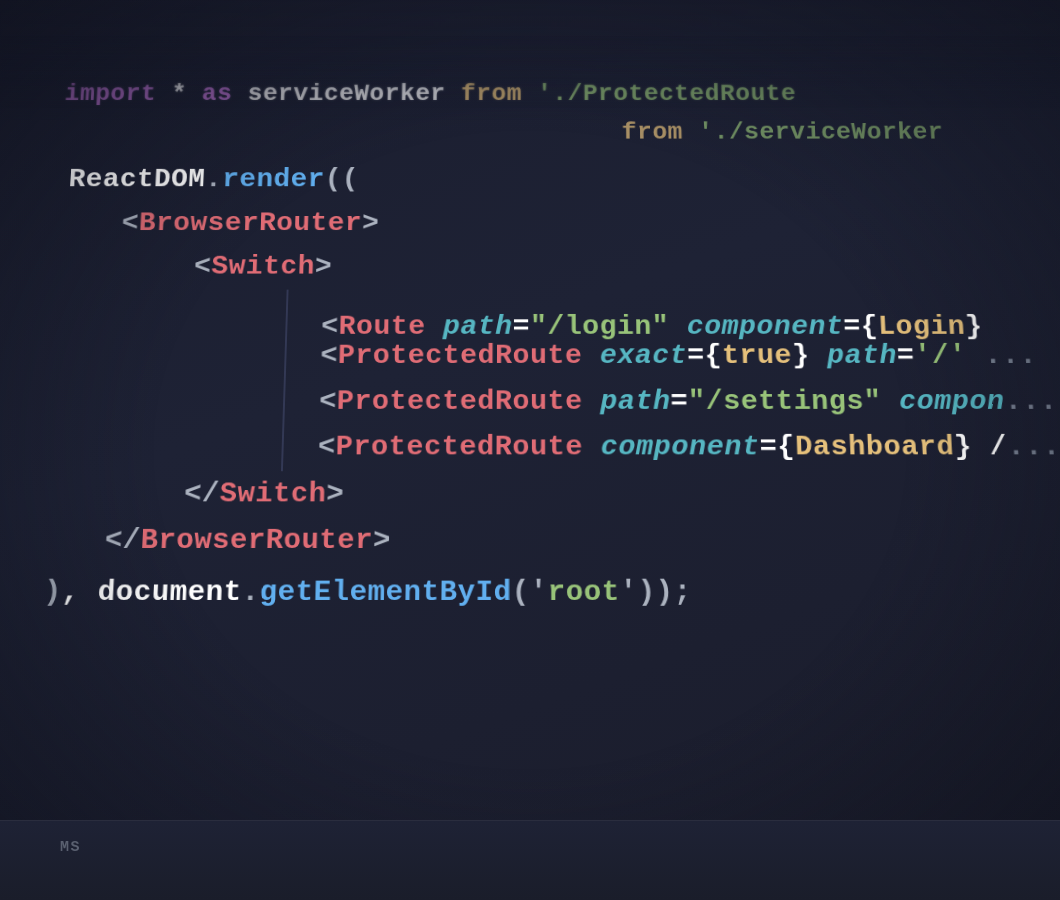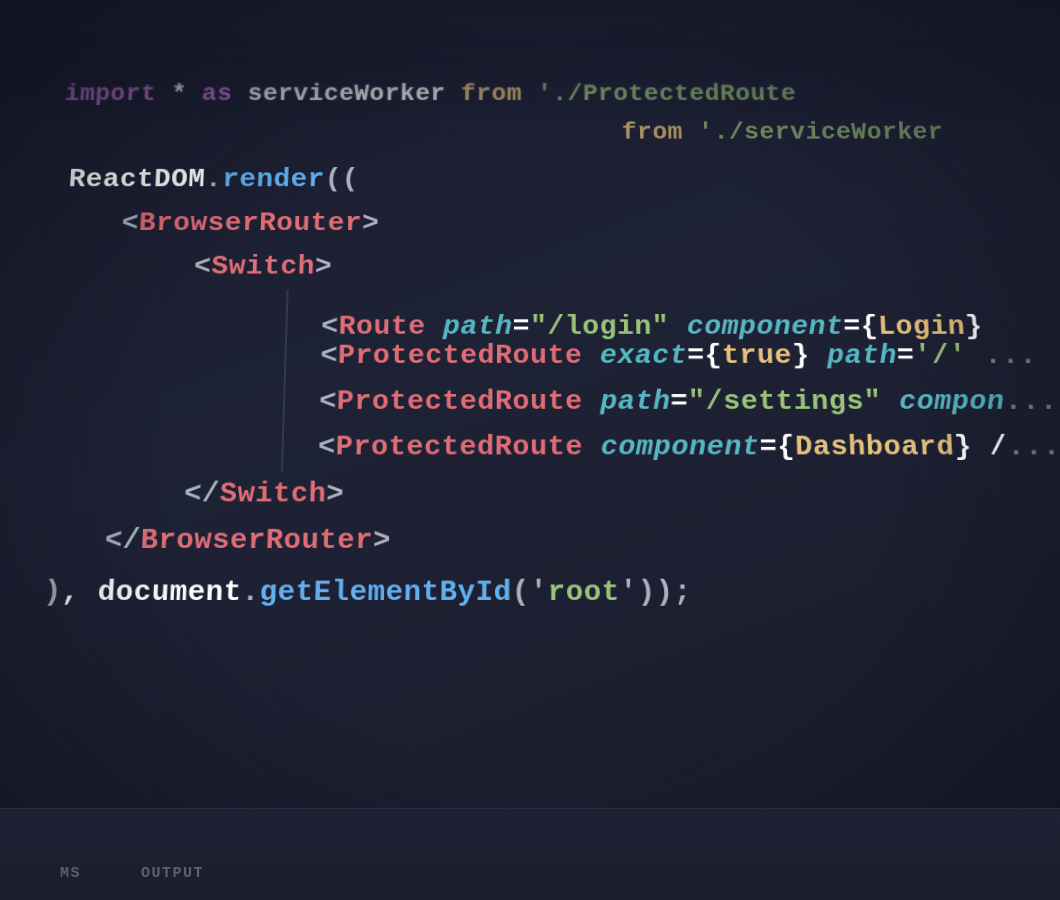--- a/index.html
+++ b/index.html
@@ -74,25 +74,25 @@
     .c-jsx-bracket { color: #abb2bf; }
     .c-from    { color: #e5c07b; }
     .c-path    { color: #98c379; }
 
     
     .bottom-panel {
       position: absolute;
       bottom: 0;
       left: 0;
       right: 0;
-      height: 92px;
+      height: 80px;
       background: linear-gradient(180deg, #1e2235 0%, #1a1d2a 100%);
       border-top: 1px solid #2a2d3e;
       display: flex;
-      align-items: flex-end;
+      align-items: flex-start;
       padding: 0 30px;
       gap: 0;
     }
 
     .panel-tab {
       padding: 18px 30px;
       font-size: 15px;
       font-weight: 600;
       letter-spacing: 1.5px;
       color: #5a6070;
@@ -260,16 +260,15 @@
     </div>
 
   </div>
 
   <div class="top-fade"></div>
 
   <div class="vignette"></div>
 
   <div class="bottom-panel">
     <div class="panel-tab">MS</div>
-    <div class="panel-tab">OUTPUT</div>
   </div>
 
 </div>
 
 </body></html>

